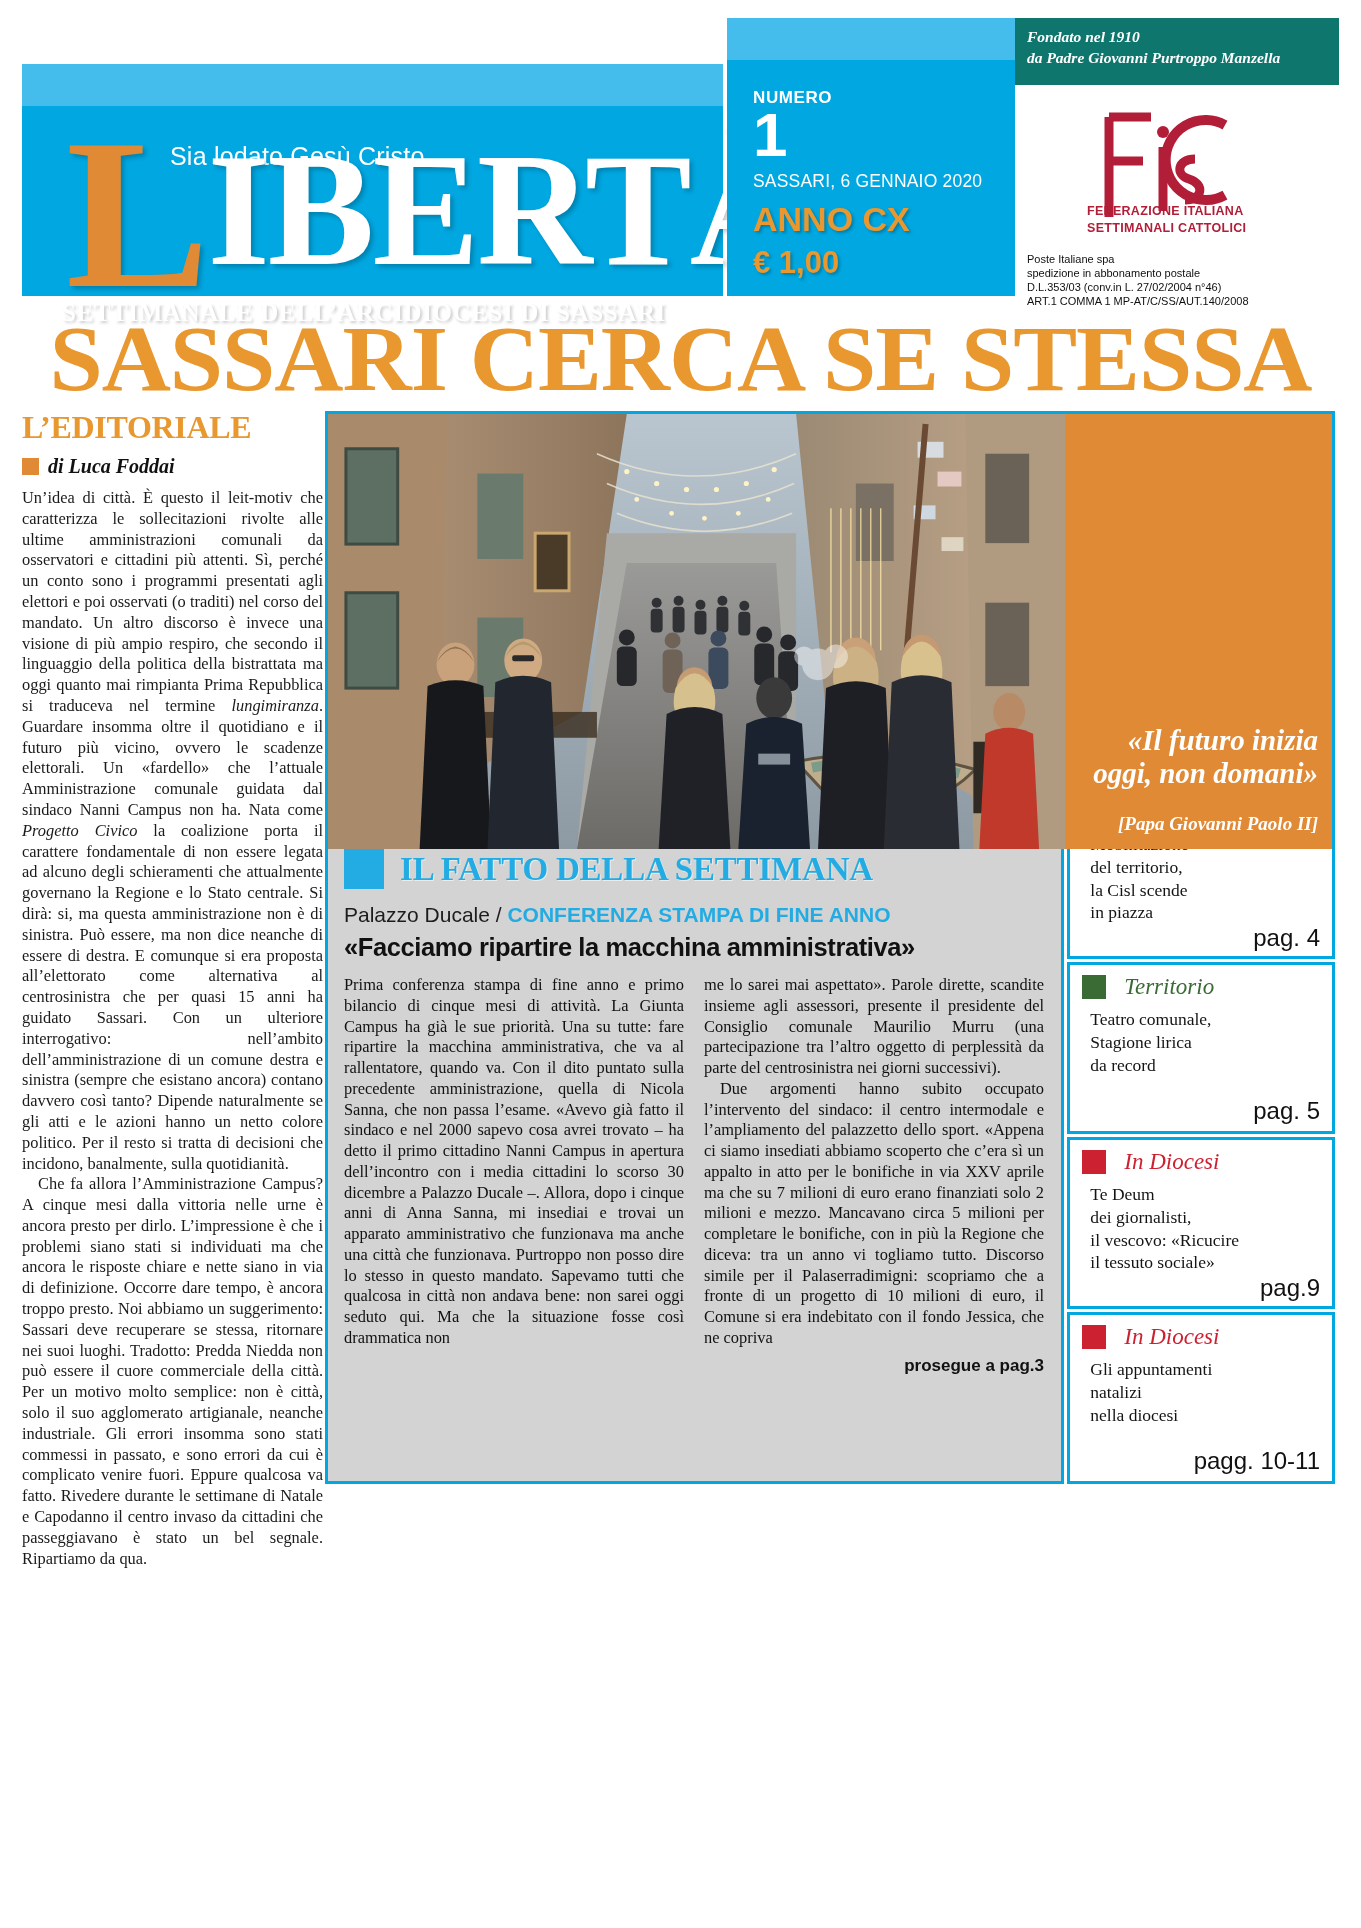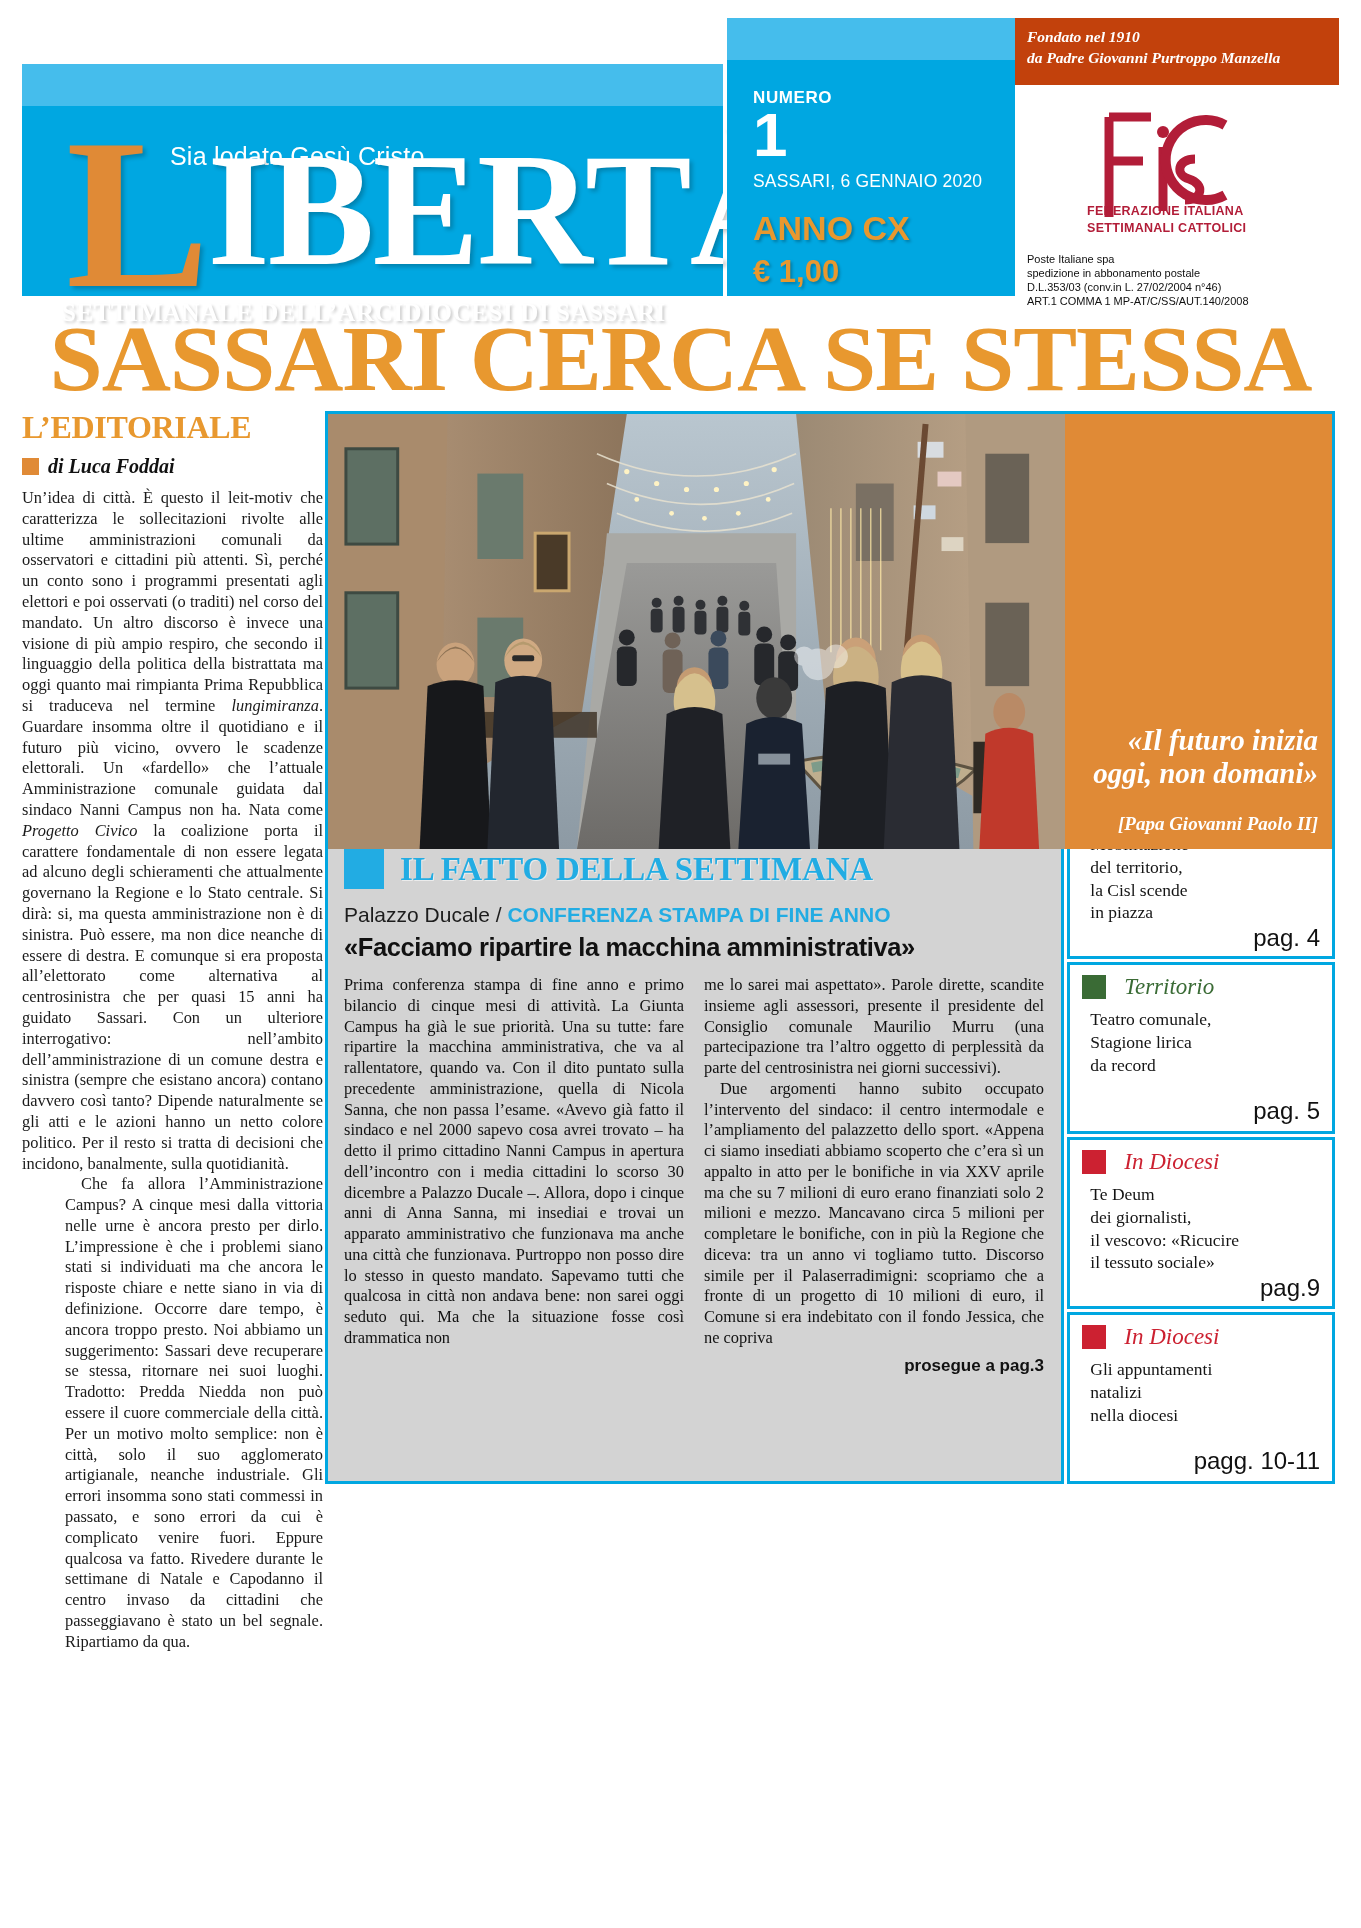--- a/index.html
+++ b/index.html
@@ -47,26 +47,26 @@
 
   .mh-mid {
     position: relative;
     width: 288px;
     background: linear-gradient(180deg, #45bdec 0px, #45bdec 42px, #00a7e1 42px, #00a7e1 100%);
     padding: 70px 0 0 26px;
   }
   .mh-numlabel { color:#fff; font-family:"Liberation Sans",sans-serif; font-weight:bold; font-size:17px; letter-spacing:0.6px; }
   .mh-num { color:#fff; font-family:"Liberation Sans",sans-serif; font-weight:bold; font-size:62px; line-height:0.95; margin-top:-2px; }
   .mh-date { color:#fff; font-family:"Liberation Sans",sans-serif; font-size:17.5px; margin-top:6px; letter-spacing:0.2px; }
-  .mh-anno { color:#e8982f; font-family:"Liberation Sans",sans-serif; font-weight:bold; font-size:34px; margin-top:17px; text-shadow:2px 2px 3px rgba(0,0,0,0.25); }
+  .mh-anno { color:#e8982f; font-family:"Liberation Sans",sans-serif; font-weight:bold; font-size:34px; margin-top:8px; text-shadow:2px 2px 3px rgba(0,0,0,0.25); }
   .mh-price { color:#e8982f; font-family:"Liberation Sans",sans-serif; font-weight:bold; font-size:31px; margin-top:6px; text-shadow:2px 2px 3px rgba(0,0,0,0.25); }
 
   .mh-right { position: relative; width: 324px; background: #ffffff; }
   .mh-founded {
-    background: #c2410c; color: #ffffff;
+    background: #0f766e; color: #ffffff;
     font-family: "Liberation Serif", serif; font-style: italic; font-weight: bold;
     font-size: 15.5px; line-height: 1.38; padding: 8px 10px 9px 12px;
     height: 67px;
   }
   .fisc-wrap { display:flex; flex-direction:column; align-items:center; padding-top: 14px; }
   .fisc-logo { width: 200px; height: 130px; }
   .fisc-cap {
     color: #b21d38; font-family: "Liberation Sans", sans-serif;
     font-size: 12.5px; font-weight: bold; letter-spacing: 0.3px; line-height: 1.32;
     margin-top: -26px; text-align: left; width: 200px; padding-left: 10px;
@@ -95,21 +95,21 @@
     font-size: 32px; letter-spacing: -0.3px; line-height: 1;
   }
   .ed-byline { display: flex; align-items: center; gap: 9px; margin-top: 12px; margin-bottom: 10px; }
   .ed-square { width: 17px; height: 17px; background: #e08a36; display: inline-block; }
   .ed-author { font-family: "Liberation Serif", serif; font-weight: bold; font-style: italic; font-size: 20px; color: #111; }
   .ed-body {
     font-family: "Liberation Serif", serif; font-size: 16.4px; line-height: 1.268;
     text-align: justify; color: #1a1a1a; hyphens: auto;
   }
   .ed-body p { text-indent: 0; }
-  .ed-body p + p { text-indent: 16px; margin-left: 43px; }
+  .ed-body p + p { text-indent: 16px; }
   .ed-body i { font-style: italic; }
 
   
   .rightside { width: 1010px; }
 
   .photo-row { position: relative; height: 372px; display:flex; }
   .photo {
     position: relative; width: 740px; height: 438px; overflow: hidden;
     border-top: 3px solid #00a7e1;
     border-left: 3px solid #00a7e1;

